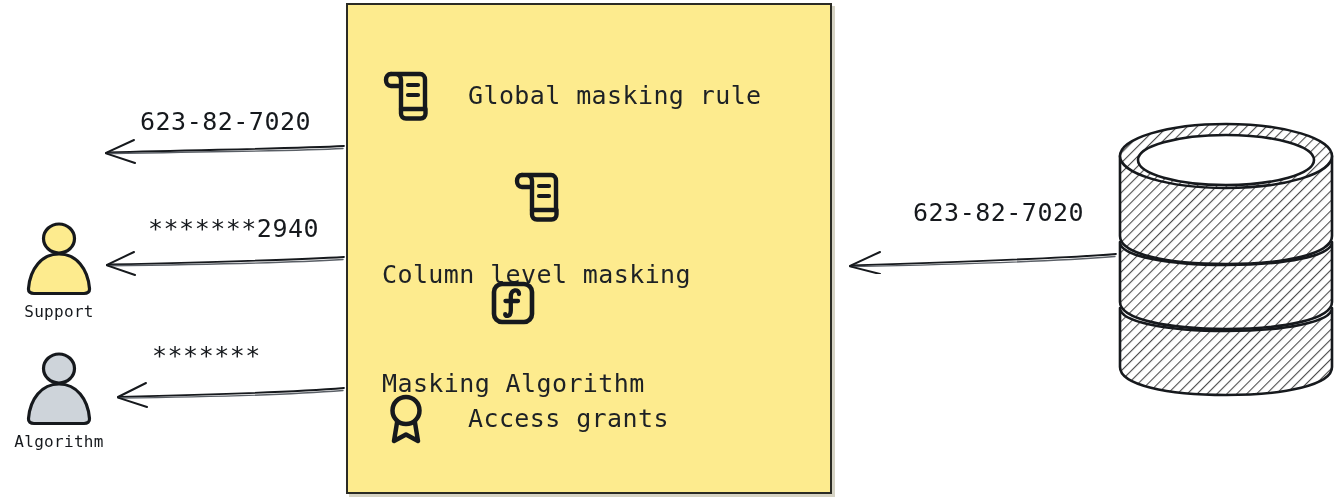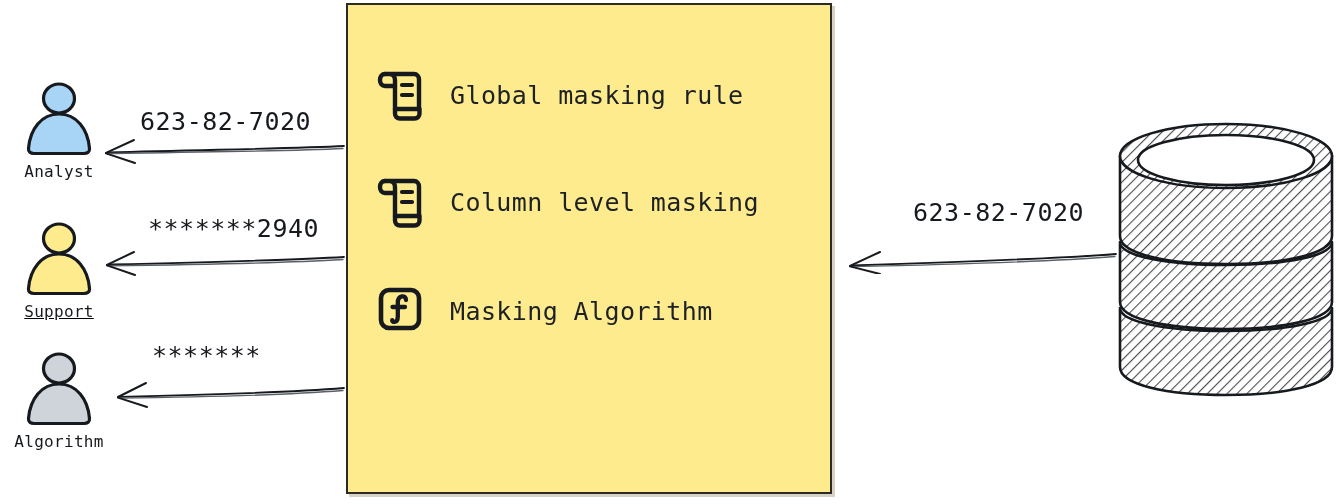--- a/index.html
+++ b/index.html
@@ -49,61 +49,54 @@
     top: 3px;
     width: 486px;
     height: 491px;
     background: #fdeb8e;
     border: 2px solid #2b2b24;
     box-sizing: border-box;
     box-shadow: 3px 3px 0 rgba(90,80,20,0.25);
   }
   .policy-row {
     position: absolute;
-    left: 28px;
+    left: 34px;
     display: flex;
     align-items: center;
-    gap: 26px;
+    gap: 38px;
     height: 64px;
   }
   .policy-icon { width: 48px; height: 52px; flex: none; }
   .policy-text {
     font-family: "DejaVu Sans Mono", "Liberation Mono", monospace;
     font-size: 25px;
     color: #1d2125;
     letter-spacing: 0.4px;
     white-space: nowrap;
   }
 
   
   #database { position: absolute; left: 1112px; top: 112px; width: 228px; height: 294px; }
 </style>
 </head>
 <body>
 
 <div id="canvas">
 
-  <div class="actor" style="left:4px; top:78px;">
-    <svg class="actor-figure" viewBox="0 0 86 86">
-      <ellipse cx="43" cy="20.5" rx="15.5" ry="14.5" fill="#a8d4f5" stroke="#16191d" stroke-width="3.2" stroke-linejoin="round"></ellipse>
-      <path d="M43 36 C25.5 36 14 51 12.5 70.5 C12.2 74 14.5 75.5 18 75.5 L68 75.5 C71.5 75.5 73.8 74 73.5 70.5 C72 51 60.5 36 43 36 Z" fill="#a8d4f5" stroke="#16191d" stroke-width="3.2" stroke-linejoin="round"></path>
-    </svg>
-    <div class="actor-label">Analyst</div>
-  </div>
 
   <div class="arrow-label" style="left:140px; top:107px;">623-82-7020</div>
 
   <svg class="abs" style="left:96px; top:132px;" width="250" height="32">
     <path d="M248 14 C200 16.5 120 17.5 12 20.5" fill="none" stroke="#16191d" stroke-width="1.8" stroke-linecap="round"></path>
     <path d="M247 16.5 C198 19 118 20 11 21.5" fill="none" stroke="#5a5f66" stroke-width="1.4" stroke-linecap="round"></path>
     <path d="M38 8 L10 20.8" fill="none" stroke="#16191d" stroke-width="2" stroke-linecap="round"></path>
     <path d="M39 31 L10 21.4" fill="none" stroke="#16191d" stroke-width="2" stroke-linecap="round"></path>
   </svg>
 
-  <div class="actor" style="left:4px; top:218px;text-decoration:underline;">
+  <div class="actor" style="left:4px; top:218px;">
     <svg class="actor-figure" viewBox="0 0 86 86">
       <ellipse cx="43" cy="20.5" rx="15.5" ry="14.5" fill="#fdeb8e" stroke="#16191d" stroke-width="3.2" stroke-linejoin="round"></ellipse>
       <path d="M43 36 C25.5 36 14 51 12.5 70.5 C12.2 74 14.5 75.5 18 75.5 L68 75.5 C71.5 75.5 73.8 74 73.5 70.5 C72 51 60.5 36 43 36 Z" fill="#fdeb8e" stroke="#16191d" stroke-width="3.2" stroke-linejoin="round"></path>
     </svg>
     <div class="actor-label">Support</div>
   </div>
 
   <div class="arrow-label" style="left:148px; top:214px;">*******2940</div>
 
   <svg class="abs" style="left:96px; top:244px;" width="250" height="32">
@@ -136,40 +129,47 @@
       <svg class="policy-icon" viewBox="0 0 48 52">
         <path d="M9 5 L38 5 C41 5 43 7.5 43 10.5 L43 40 L19 40 L19 11 C19 7.5 16.5 5 13.5 5 Z" fill="none" stroke="#16191d" stroke-width="4.4" stroke-linejoin="round" stroke-linecap="round"></path>
         <path d="M9 5 C6 5 4 7.5 4 11 C4 14.5 6 17 9 17 L19 17" fill="none" stroke="#16191d" stroke-width="4.4" stroke-linejoin="round" stroke-linecap="round"></path>
         <path d="M19 40 L19 44.5 C19 47.5 21 49.5 24 49.5 L38.5 49.5 C41.5 49.5 43.5 47.5 43.5 44.5 L43.5 40" fill="none" stroke="#16191d" stroke-width="4.4" stroke-linejoin="round" stroke-linecap="round"></path>
         <line x1="26" y1="16" x2="36" y2="16" stroke="#16191d" stroke-width="4.2" stroke-linecap="round"></line>
         <line x1="26" y1="26" x2="36" y2="26" stroke="#16191d" stroke-width="4.2" stroke-linecap="round"></line>
       </svg>
       <span class="policy-text">Global masking rule</span>
     </div>
 
-    <div class="policy-row" style="top:165px;">
+    <div class="policy-row" style="top:165px;flex-direction:column;">
       <svg class="policy-icon" viewBox="0 0 48 52">
         <path d="M9 5 L38 5 C41 5 43 7.5 43 10.5 L43 40 L19 40 L19 11 C19 7.5 16.5 5 13.5 5 Z" fill="none" stroke="#16191d" stroke-width="4.4" stroke-linejoin="round" stroke-linecap="round"></path>
         <path d="M9 5 C6 5 4 7.5 4 11 C4 14.5 6 17 9 17 L19 17" fill="none" stroke="#16191d" stroke-width="4.4" stroke-linejoin="round" stroke-linecap="round"></path>
         <path d="M19 40 L19 44.5 C19 47.5 21 49.5 24 49.5 L38.5 49.5 C41.5 49.5 43.5 47.5 43.5 44.5 L43.5 40" fill="none" stroke="#16191d" stroke-width="4.4" stroke-linejoin="round" stroke-linecap="round"></path>
         <line x1="26" y1="16" x2="36" y2="16" stroke="#16191d" stroke-width="4.2" stroke-linecap="round"></line>
         <line x1="26" y1="26" x2="36" y2="26" stroke="#16191d" stroke-width="4.2" stroke-linecap="round"></line>
       </svg>
       <span class="policy-text">Column level masking</span>
     </div>
 
-    <div class="policy-row" style="top:274px;">
+    <div class="policy-row" style="top:274px;flex-direction:column;">
       <svg class="policy-icon" viewBox="0 0 48 52">
         <rect x="5" y="5" width="38" height="38" rx="8" ry="8" fill="none" stroke="#16191d" stroke-width="4.6" stroke-linejoin="round"></rect>
         <path d="M30 15 C30 12.2 28 11 25.8 11.4 C23 11.9 21.8 14.4 21.8 18 L21.8 31.5 C21.8 34.8 20.6 36.6 18.6 36.9 C17 37.1 16.2 36.3 16.2 35.2" fill="none" stroke="#16191d" stroke-width="4.3" stroke-linecap="round" stroke-linejoin="round"></path>
         <line x1="16.5" y1="22" x2="29" y2="22" stroke="#16191d" stroke-width="4.3" stroke-linecap="round"></line>
       </svg>
       <span class="policy-text">Masking Algorithm</span>
     </div>
 
+    <div class="policy-row" style="top:381px;">
+      <svg class="policy-icon" viewBox="0 0 48 52">
+        <circle cx="24" cy="18.5" r="13.5" fill="none" stroke="#16191d" stroke-width="4.5"></circle>
+        <path d="M15.2 29.5 L12 49 L24 42.5 L36 49 L32.8 29.5" fill="none" stroke="#16191d" stroke-width="4.5" stroke-linejoin="round" stroke-linecap="round"></path>
+      </svg>
+      <span class="policy-text">Access grants</span>
+    </div>
 
   </div>
 
   <div class="arrow-label" style="left:913px; top:198px;">623-82-7020</div>
 
   <svg class="abs" style="left:840px; top:240px;" width="278" height="34">
     <path d="M276 14 C220 18.5 120 22 12 25.5" fill="none" stroke="#16191d" stroke-width="1.8" stroke-linecap="round"></path>
     <path d="M275 16.5 C218 21 118 24.5 11 26.6" fill="none" stroke="#5a5f66" stroke-width="1.4" stroke-linecap="round"></path>
     <path d="M40 12 L10 25.8" fill="none" stroke="#16191d" stroke-width="2" stroke-linecap="round"></path>
     <path d="M40 34 L10 26.4" fill="none" stroke="#16191d" stroke-width="2" stroke-linecap="round"></path>

